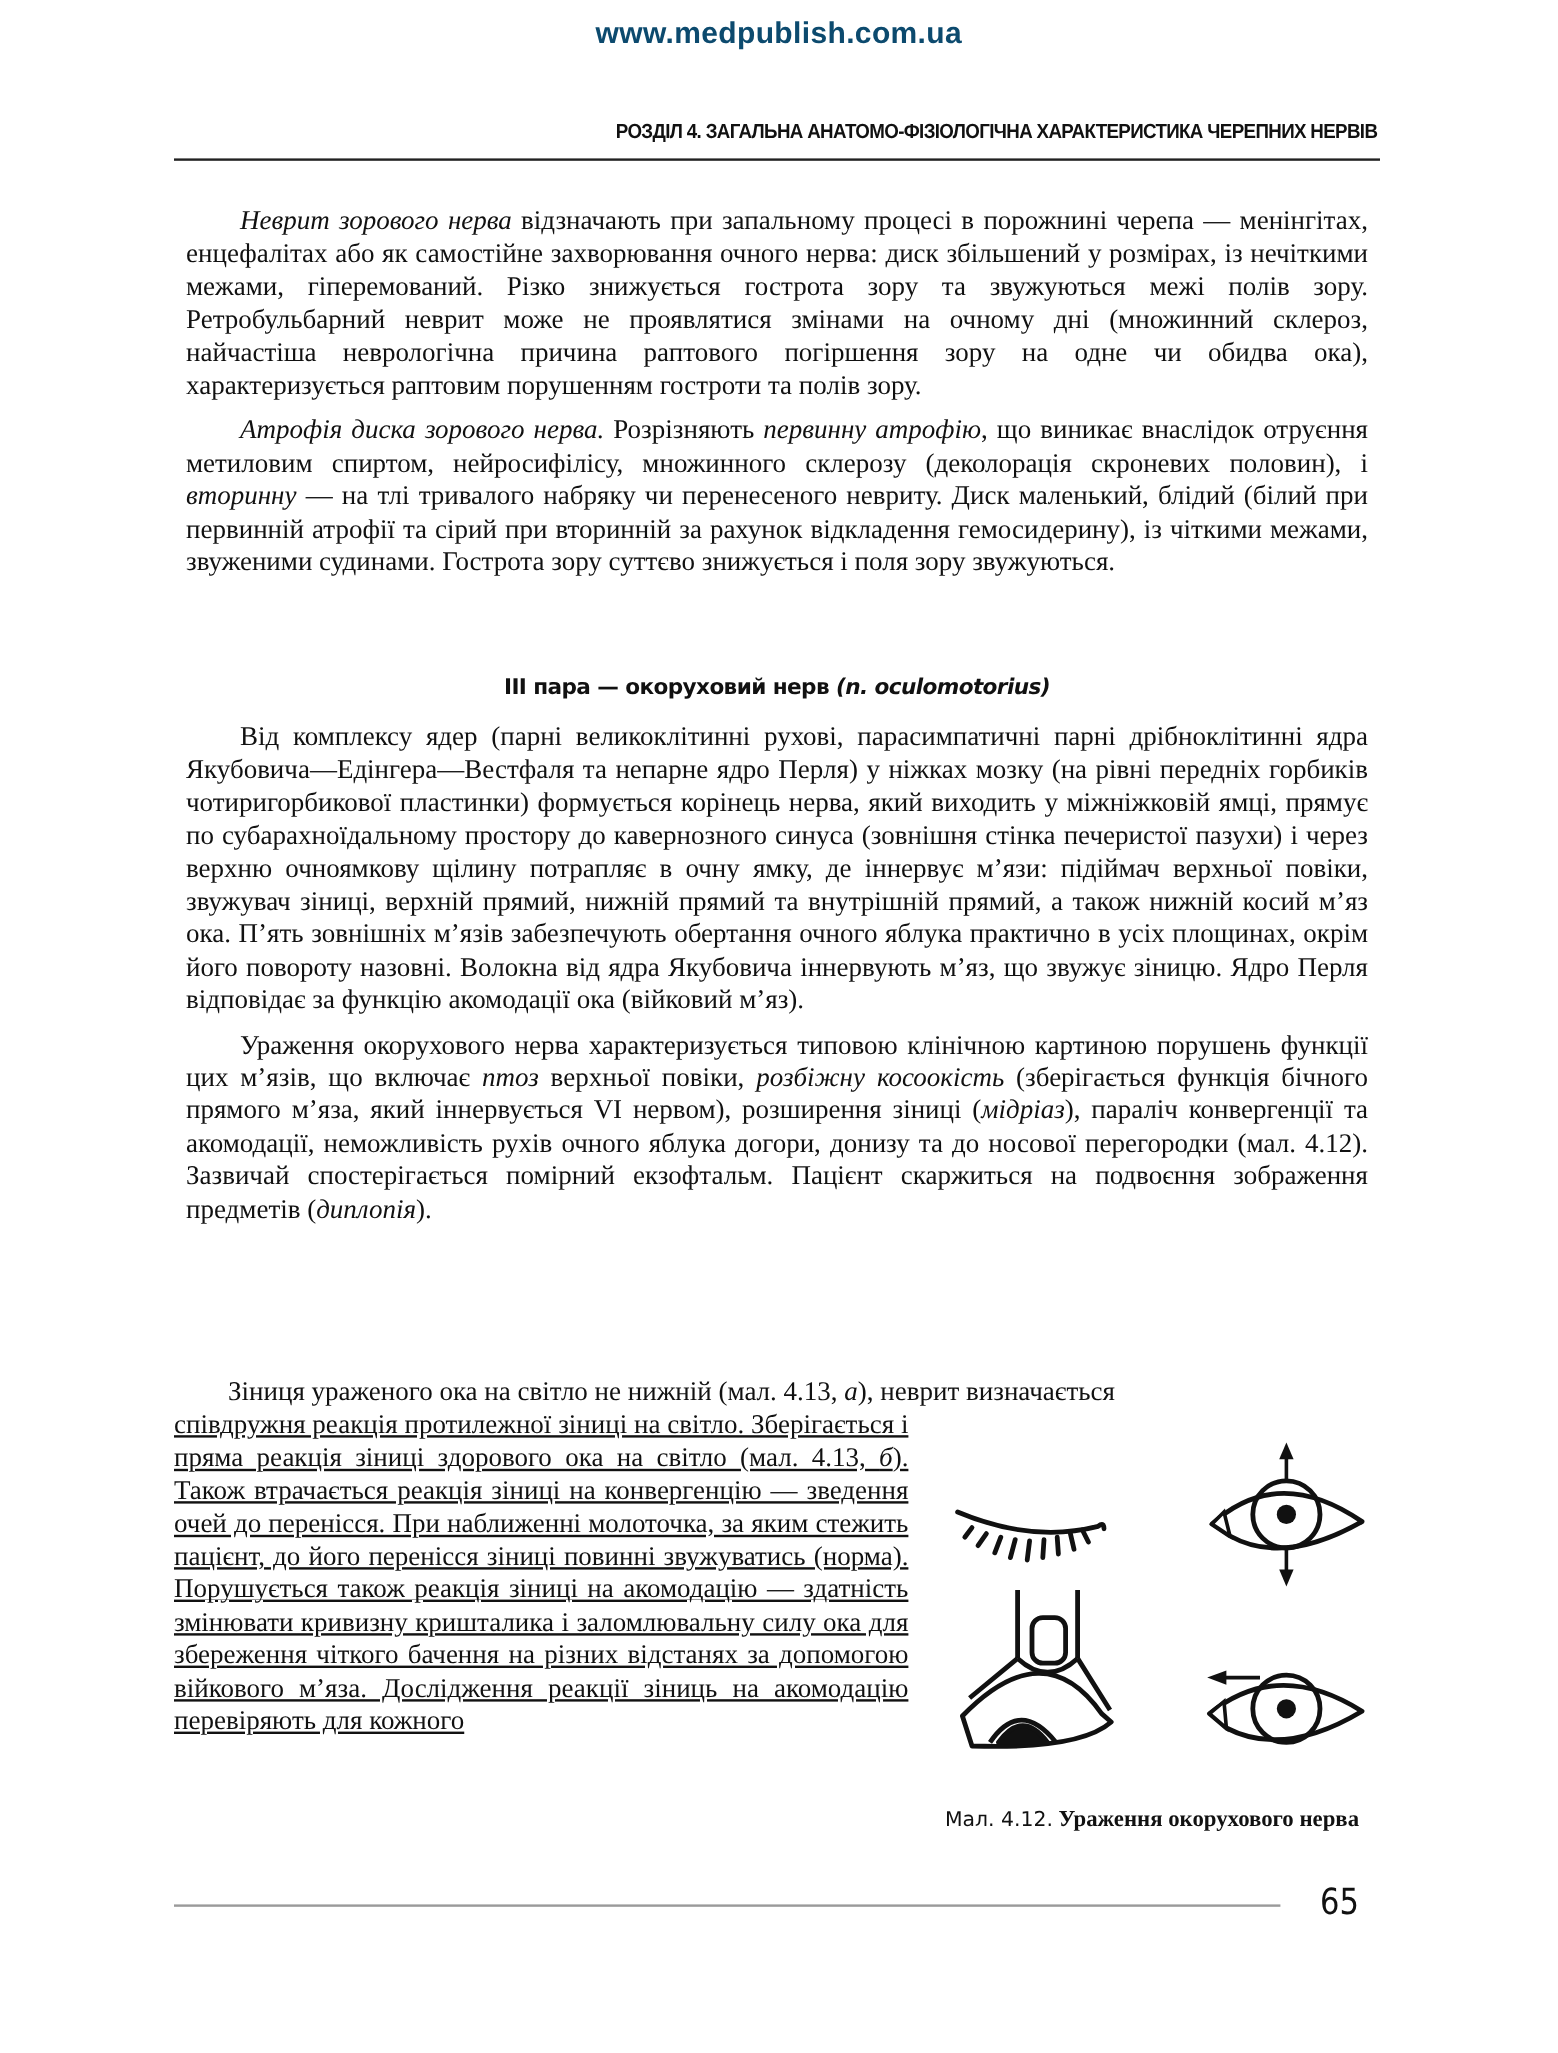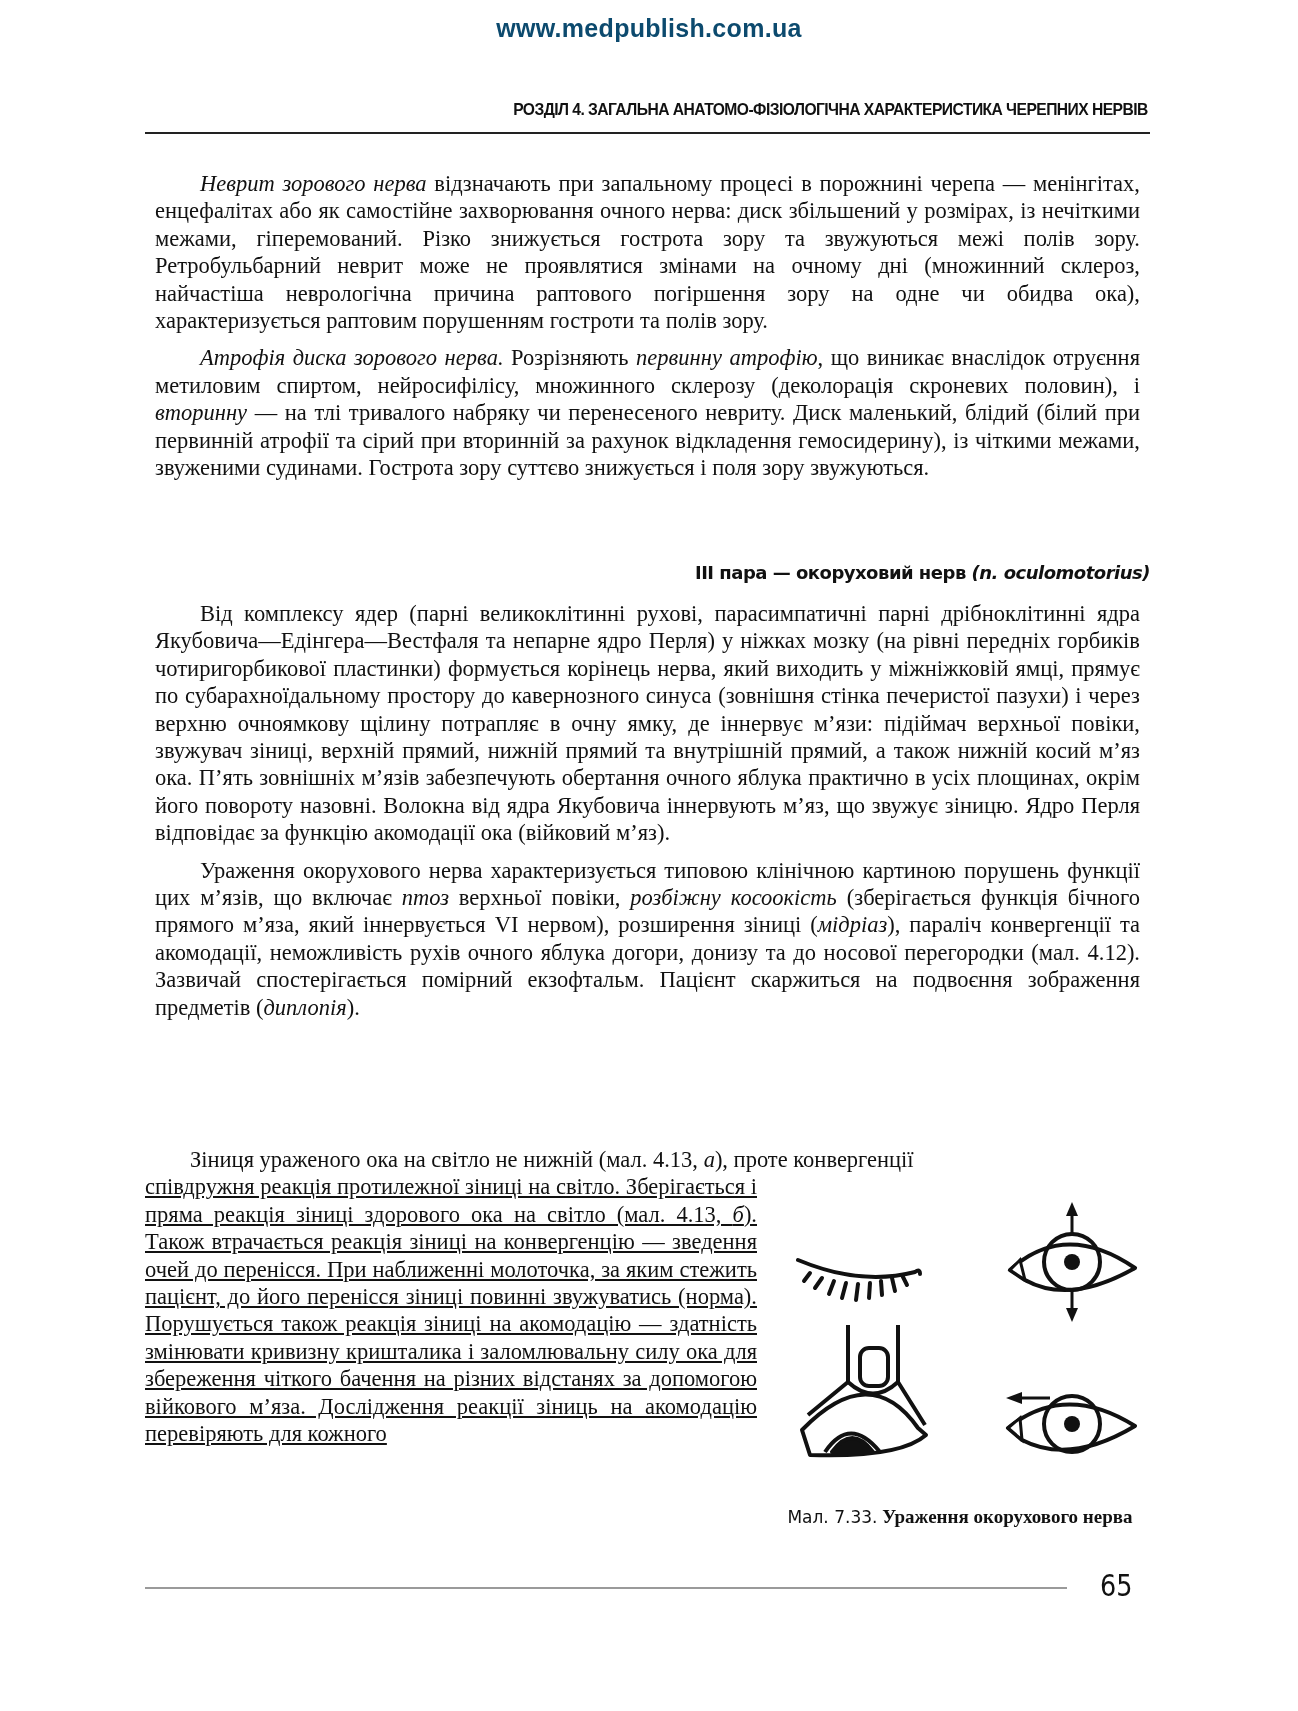--- a/index.html
+++ b/index.html
@@ -20,21 +20,21 @@
     position: absolute; left: 145px; width: 1005px;
     font-family: "Liberation Serif", serif; font-size: 22.5px; line-height: 27.4px; color: #111;
     text-align: justify;
   }
   .body-text p { margin: 10px; text-indent: 45px; }
   .body-text em { font-style: italic; }
   #block1 { top: 160px; }
   #block2 { top: 560px; }
 
   .section-title {
-    text-align: right; font-family: "DejaVu Sans", sans-serif; font-weight: bold; font-size: 18px;
+    text-align: center; font-family: "DejaVu Sans", sans-serif; font-weight: bold; font-size: 18px;
     margin: 0 0 14px 0; letter-spacing: -0.5px; line-height: 26px;
   }
   .section-title .lat { font-style: italic; }
 
   .wrap-area { position: absolute; left: 145px; top: 1146px; width: 1005px;
     font-family: "Liberation Serif", serif; font-size: 22.5px; line-height: 27.4px; color: #111; }
   .wrap-first { text-align: justify; text-indent: 45px; margin: 0; }
   .wrap-narrow { width: 612px; text-align: justify; margin: 0; text-decoration: underline; }
 
   .figure { position: absolute; left: 770px; top: 1190px; width: 380px; height: 300px; }
@@ -67,21 +67,21 @@
   <p><em>Атрофія диска зорового нерва.</em><span> Розрізняють </span><em>первинну атрофію</em><span>, що виникає внаслідок отруєння метиловим спиртом, нейросифілісу, множинного склерозу (деколорація скроневих половин), і </span><em>вторинну</em><span> — на тлі тривалого набряку чи перенесеного невриту. Диск маленький, блідий (білий при первинній атрофії та сірий при вторинній за рахунок відкладення гемосидерину), із чіткими межами, звуженими судинами. Гострота зору суттєво знижується і поля зору звужуються.</span></p>
 </div>
 
 <div class="body-text" id="block2">
   <div class="section-title"><span>III пара — окоруховий нерв </span><span class="lat">(n. oculomotorius)</span></div>
   <p><span>Від комплексу ядер (парні великоклітинні рухові, парасимпатичні парні дрібноклітинні ядра Якубовича—Едінгера—Вестфаля та непарне ядро Перля) у ніжках мозку (на рівні передніх горбиків чотиригорбикової пластинки) формується корінець нерва, який виходить у міжніжковій ямці, прямує по субарахноїдальному простору до кавернозного синуса (зовнішня стінка печеристої пазухи) і через верхню очноямкову щілину потрапляє в очну ямку, де іннервує м’язи: підіймач верхньої повіки, звужувач зіниці, верхній прямий, нижній прямий та внутрішній прямий, а також нижній косий м’яз ока. П’ять зовнішніх м’язів забезпечують обертання очного яблука практично в усіх площинах, окрім його повороту назовні. Волокна від ядра Якубовича іннервують м’яз, що звужує зіницю. Ядро Перля відповідає за функцію акомодації ока (війковий м’яз).</span></p>
   <p><span>Ураження окорухового нерва характеризується типовою клінічною картиною порушень функції цих м’язів, що включає </span><em>птоз</em><span> верхньої повіки, </span><em>розбіжну косоокість</em><span> (зберігається функція бічного прямого м’яза, який іннервується VI нервом), розширення зіниці (</span><em>мідріаз</em><span>), параліч конвергенції та акомодації, неможливість рухів очного яблука догори, донизу та до носової перегородки (мал. 4.12). Зазвичай спостерігається помірний екзофтальм. Пацієнт скаржиться на подвоєння зображення предметів (</span><em>диплопія</em><span>).</span></p>
 </div>
 
 <div class="wrap-area">
-  <p class="wrap-first"><span>Зіниця ураженого ока на світло не нижній (мал. 4.13, </span><em>а</em><span>), проте конвергенції</span></p>
+  <p class="wrap-first"><span>Зіниця ураженого ока на світло не нижній (мал. 4.13, </span><em>а</em><span>), неврит визначається</span></p>
   <p class="wrap-narrow"><span>співдружня реакція протилежної зіниці на світло. Зберігається і пряма реакція зіниці здорового ока на світло (мал. 4.13, </span><em>б</em><span>). Також втрачається реакція зіниці на конвергенцію — зведення очей до перенісся. При наближенні молоточка, за яким стежить пацієнт, до його перенісся зіниці повинні звужуватись (норма). Порушується також реакція зіниці на акомодацію — здатність змінювати кривизну кришталика і заломлювальну силу ока для збереження чіткого бачення на різних відстанях за допомогою війкового м’яза. Дослідження реакції зіниць на акомодацію перевіряють для кожного</span></p>
 </div>
 
 <div class="figure">
   <svg width="380" height="300" viewBox="0 0 380 300">
 
     <g fill="none" stroke="#111" stroke-width="4" stroke-linecap="round">
       <path d="M28 70 Q 90 96 145 82 Q 150 78 150 84"></path>
       <path d="M40 83 l-6 8"></path>
         <path d="M52 88 l-7 10"></path>
@@ -119,17 +119,17 @@
       <path d="M238 238 Q 295 192 365 236 Q 300 275 252 250 Z" fill="none" stroke="#111" stroke-width="4" stroke-linejoin="round"></path>
       <path d="M238 238 L252 250 L250 228 Z" fill="#fff" stroke="#111" stroke-width="3"></path>
       <circle cx="302" cy="234" r="28" fill="none" stroke="#111" stroke-width="4"></circle>
       <circle cx="302" cy="234" r="8" fill="#111"></circle>
       <line x1="250" y1="208" x2="280" y2="208" stroke="#111" stroke-width="3"></line>
       <path d="M236 208 L252 202 L252 214 Z" fill="#111"></path>
     </g>
   </svg>
 </div>
 
-<div class="caption"><span class="lbl">Мал. 7.33.</span><span> Ураження окорухового нерва</span></div>
+<div class="caption"><span class="lbl">Мал. 4.12.</span><span> Ураження окорухового нерва</span></div>
 
 <div class="foot-rule"></div>
 <div class="page-number">65</div>
 <div class="watermark-bottom">Матеріал захищений авторським правом</div>
 
 </body></html>

